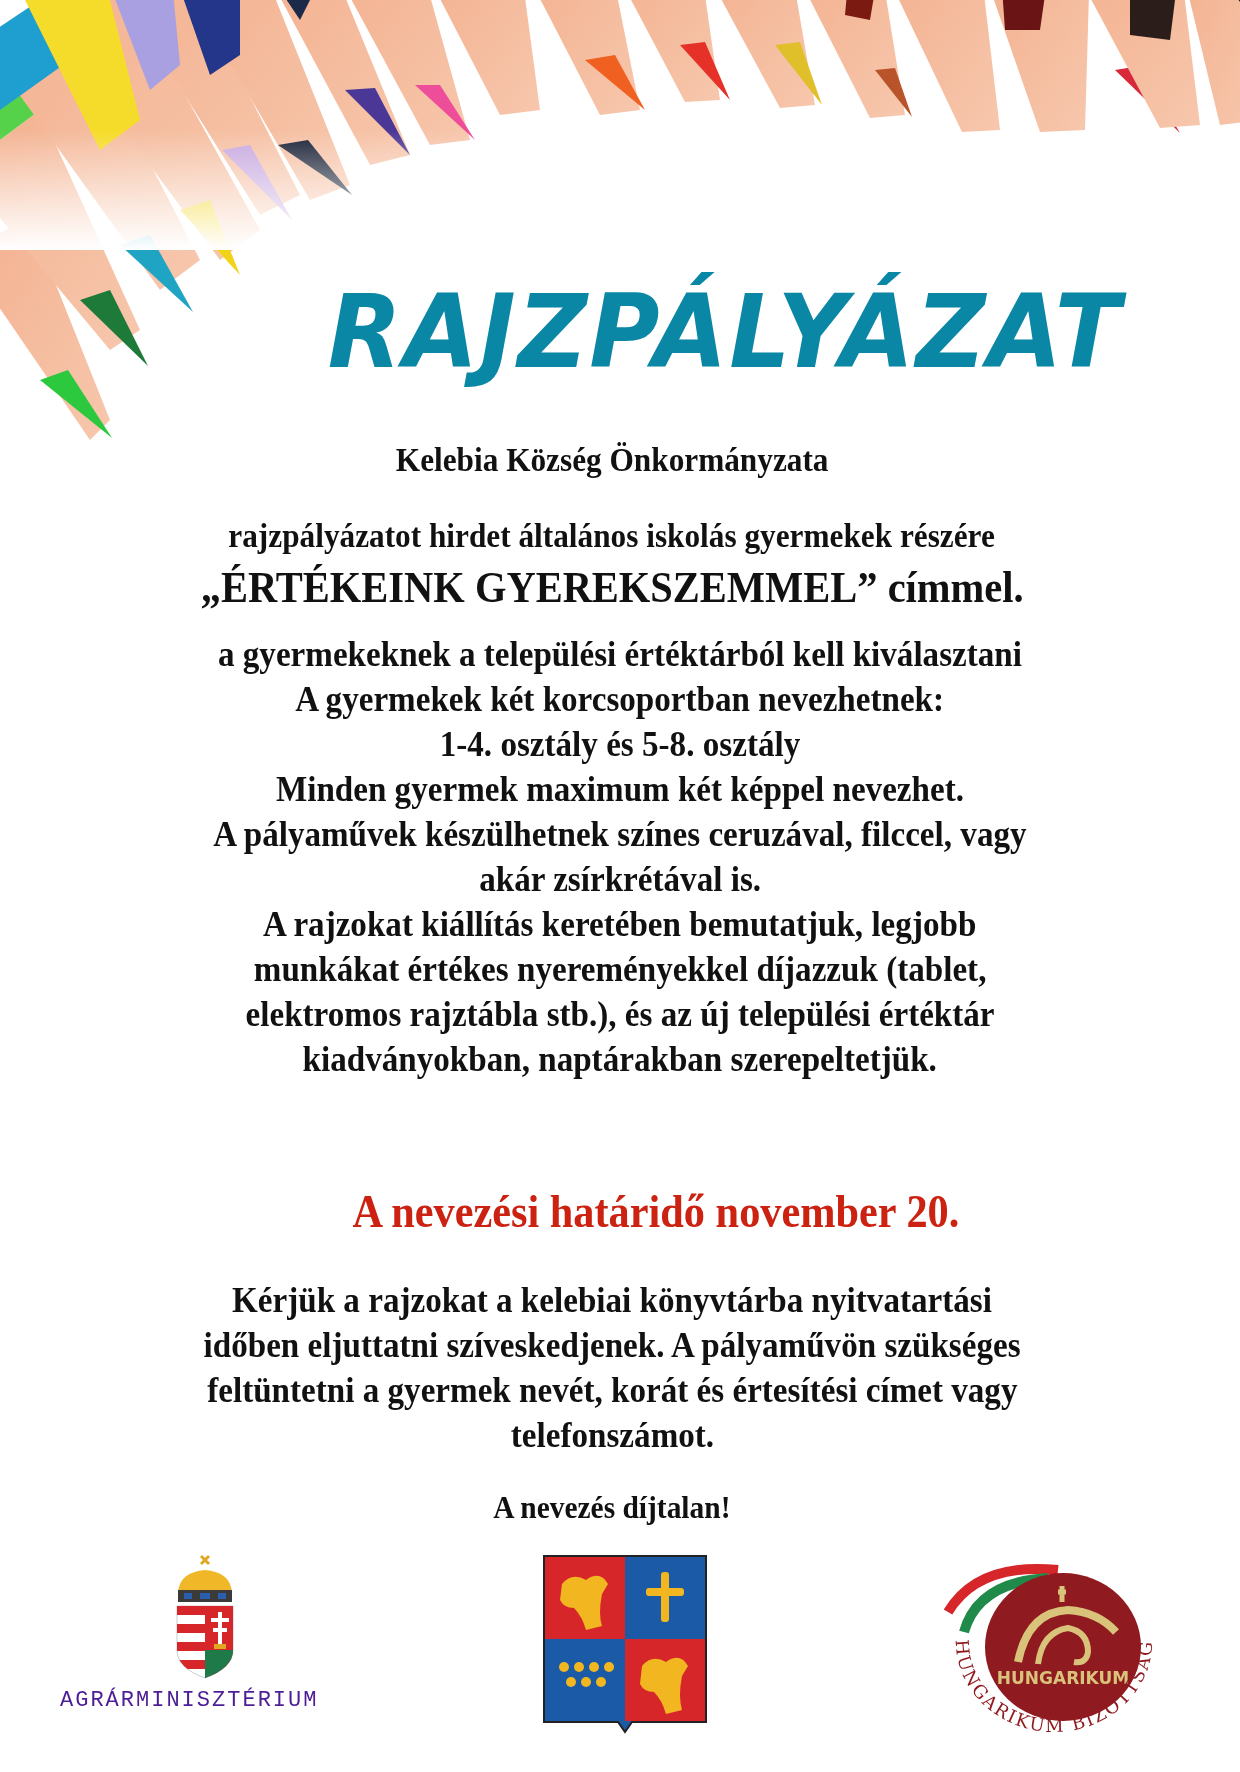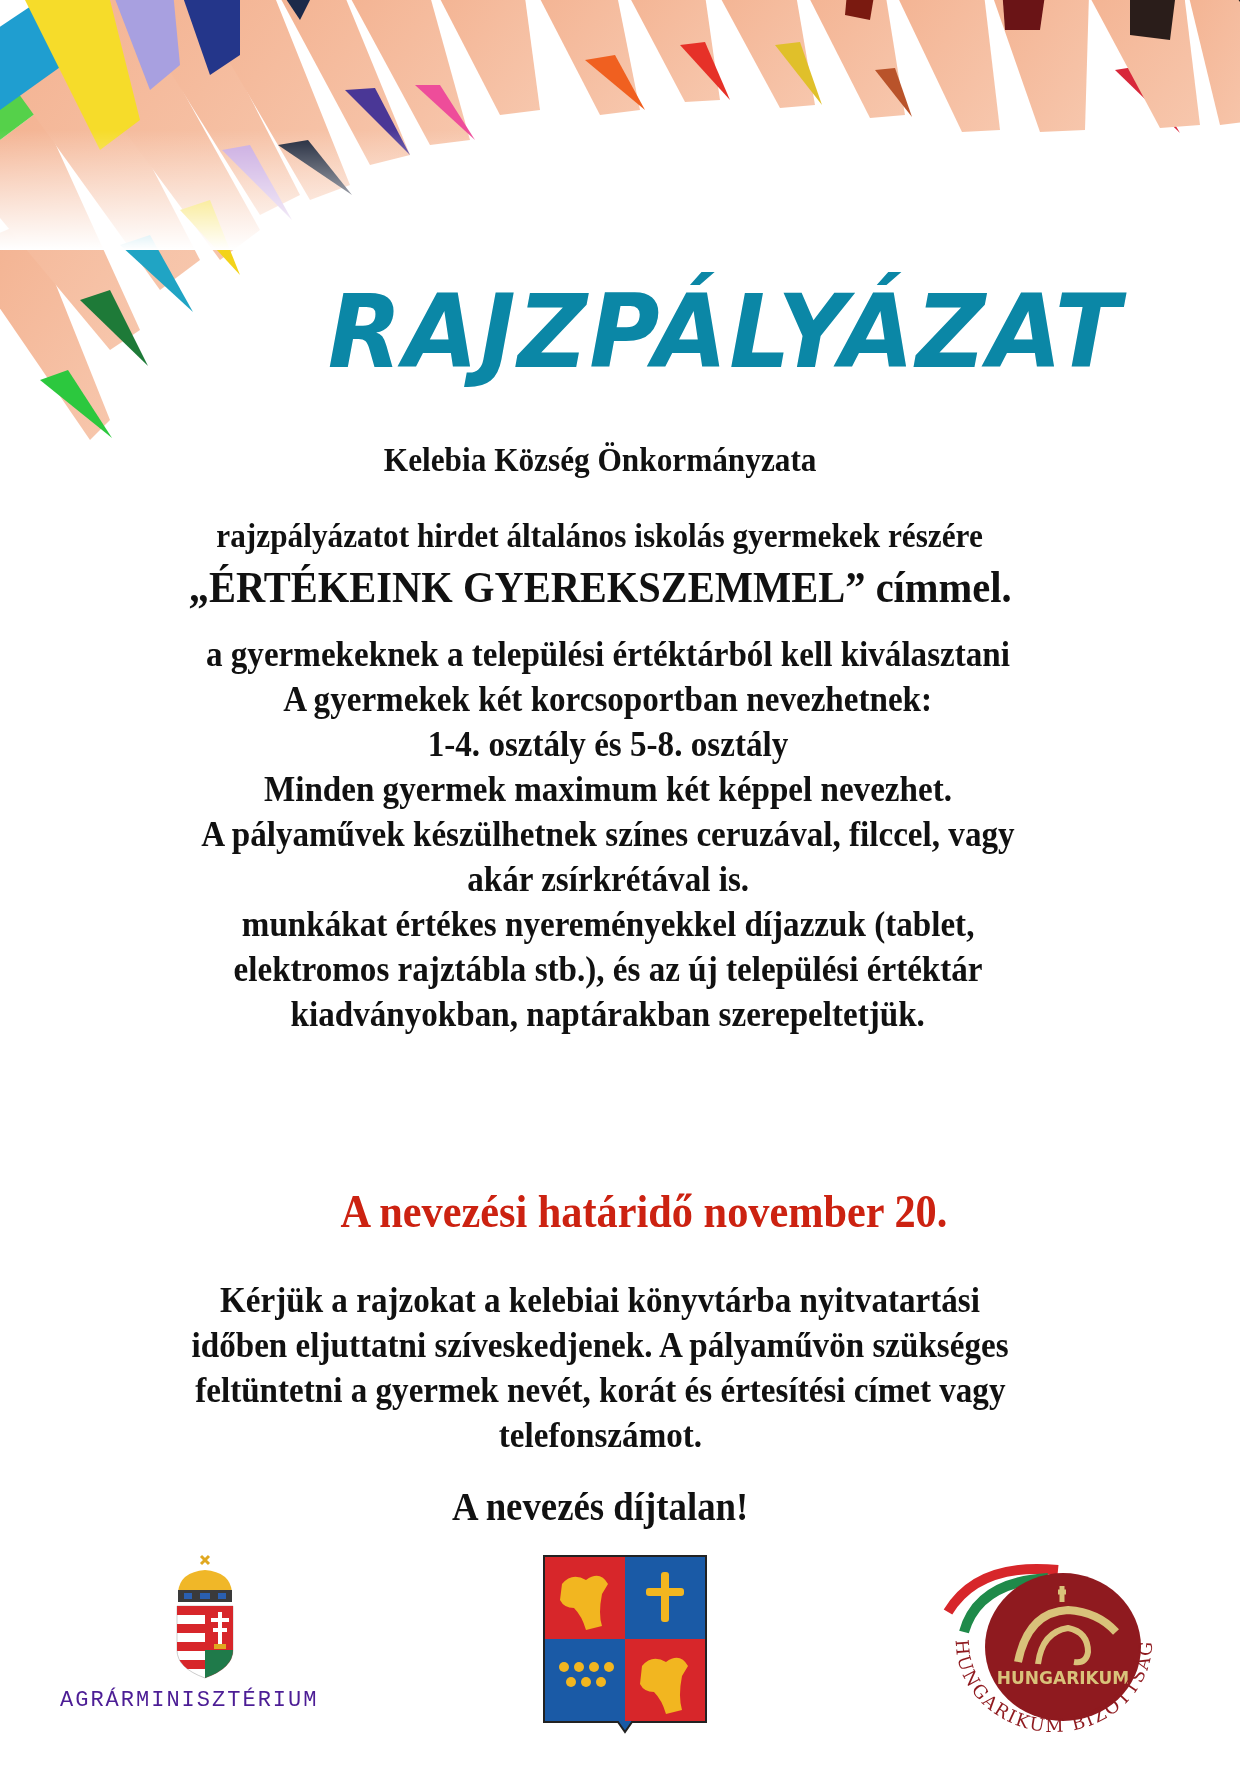--- a/index.html
+++ b/index.html
@@ -12,36 +12,36 @@
   
   .title {
     position: absolute; left: 225px; top: 272px; width: 1000px; height: 120px;
     text-align: center;
     font-family: "DejaVu Sans", sans-serif; font-weight: bold;
     font-size: 96px; letter-spacing: 2px; line-height: 120px;
     color: #0b87a6; font-style: italic;
     transform: scaleY(1.05);
   }
 
-  .txt { position: absolute; left: 0; width: 1200px; text-align: center; color: #111; font-family: "Liberation Serif", serif; }
+  .txt { position: absolute; left: 12px; width: 1200px; text-align: center; color: #111; font-family: "Liberation Serif", serif; }
   .condensed { display: inline-block; transform: scaleX(0.92); transform-origin: center; }
 
   .org-line1 { top: 438px; font-size: 34px; line-height: 44px; font-weight: bold; }
   .org-line2 { top: 482px; font-size: 34px; line-height: 44px; font-weight: bold; margin-top: 32px; }
   .motto { top: 560px; font-size: 44px; line-height: 56px; font-weight: bold; }
 
   .body-block { top: 632px; font-size: 36px; line-height: 45px; font-weight: bold; padding-left: 8px; }
   .body-block div { white-space: nowrap; }
 
   .deadline { top: 1182px; font-size: 46px; line-height: 60px; color: #cc2211; font-weight: bold; padding-left: 44px; }
 
   .submit-block { top: 1278px; font-size: 36px; line-height: 45px; font-weight: bold; }
   .submit-block div { white-space: nowrap; }
 
-  .free { top: 1484px; font-size: 40px; line-height: 46px; font-weight: bold; }
+  .free { top: 1484px; font-size: 32px; line-height: 46px; font-weight: bold; }
 
   
   .logo { position: absolute; }
   .logo-agrar { left: 60px; top: 1550px; width: 300px; height: 190px; }
   .logo-agrar .caption { position: absolute; left: 0; top: 138px; width: 300px; font-family: Liberation Mono, monospace; font-size: 22px; letter-spacing: 2px; color: #4c1d95; }
   .logo-kelebia { left: 542px; top: 1554px; width: 166px; height: 182px; }
   .logo-hung { left: 938px; top: 1552px; width: 230px; height: 210px; }
 </style>
 </head>
 <body>
@@ -123,20 +123,21 @@
   <span class="condensed">„ÉRTÉKEINK GYEREKSZEMMEL” címmel.</span>
 </div>
 
 <div class="txt body-block">
   <div><span class="condensed">a gyermekeknek a települési értéktárból kell kiválasztani</span></div>
   <div><span class="condensed">A gyermekek két korcsoportban nevezhetnek:</span></div>
   <div><span class="condensed">1-4. osztály és 5-8. osztály</span></div>
   <div><span class="condensed">Minden gyermek maximum két képpel nevezhet.</span></div>
   <div><span class="condensed">A pályaművek készülhetnek színes ceruzával, filccel, vagy</span></div>
   <div><span class="condensed">akár zsírkrétával is.</span></div>
+  <div><span class="condensed">A rajzokat kiállítás keretében bemutatjuk, legjobb</span></div>
   <div><span class="condensed">munkákat értékes nyereményekkel díjazzuk (tablet,</span></div>
   <div><span class="condensed">elektromos rajztábla stb.), és az új települési értéktár</span></div>
   <div><span class="condensed">kiadványokban, naptárakban szerepeltetjük.</span></div>
 </div>
 
 <div class="txt deadline">
   <span class="condensed">A nevezési határidő november 20.</span>
 </div>
 
 <div class="txt submit-block">

